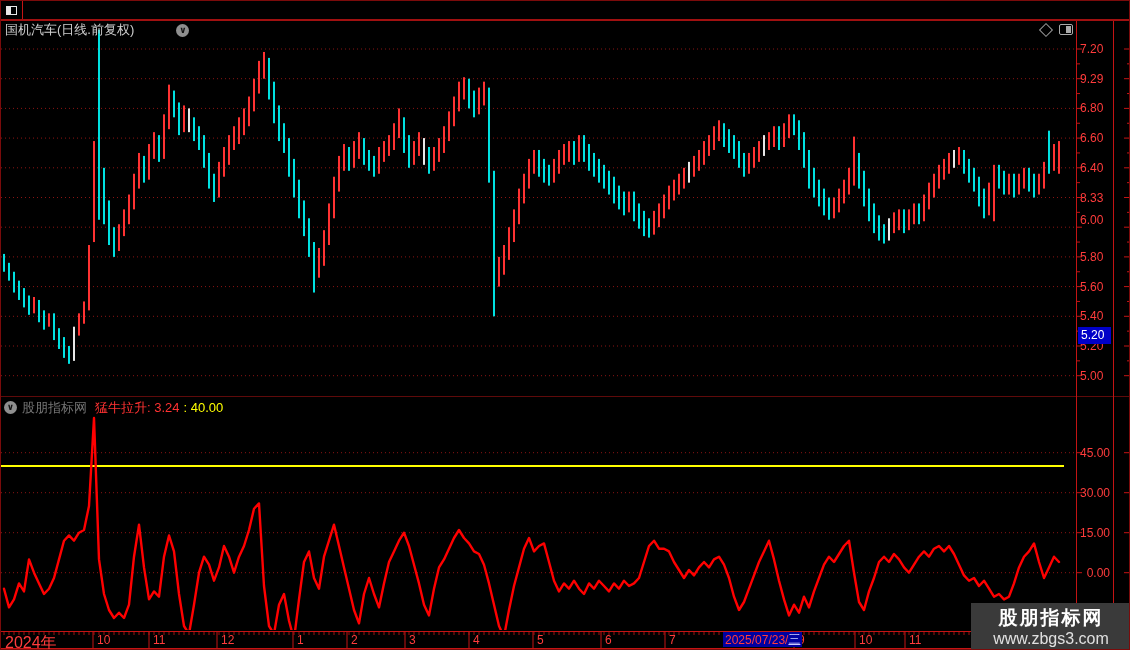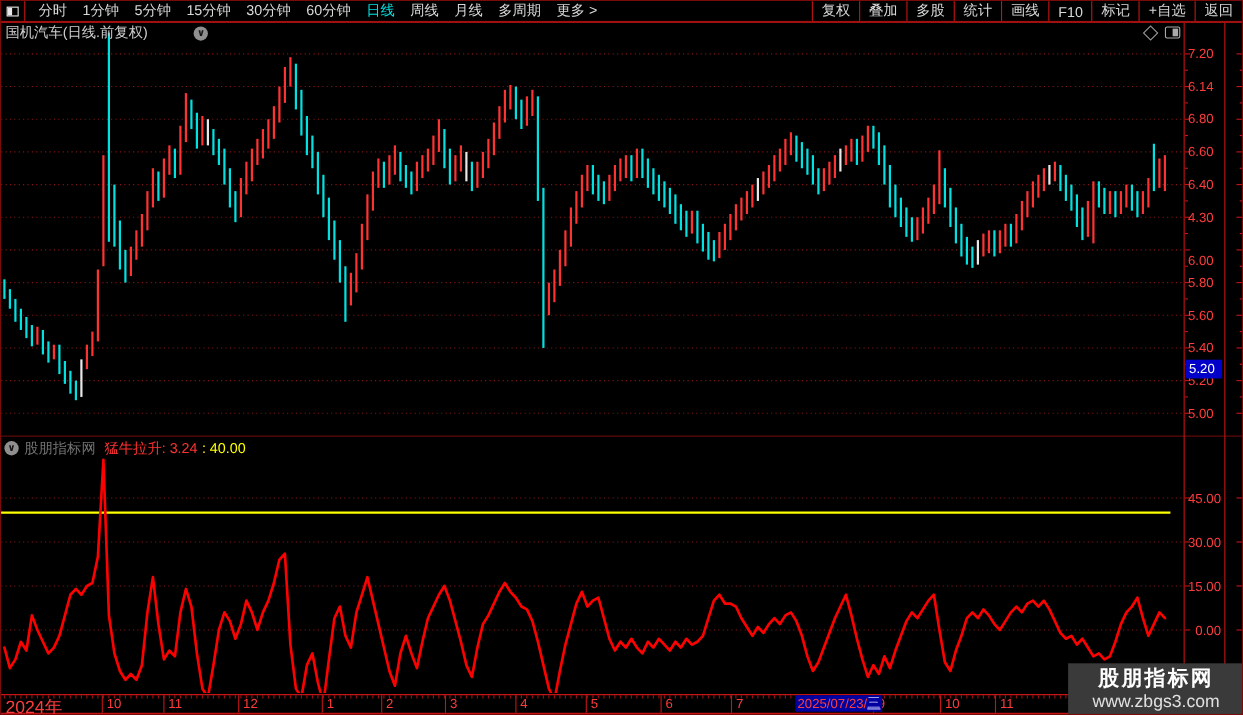--- a/index.html
+++ b/index.html
@@ -577,70 +577,46 @@
     <line x1="854" y1="631" x2="854" y2="647" stroke="#c41414"></line>
     <line x1="904" y1="631" x2="904" y2="647" stroke="#c41414"></line>
   </svg>
 <div class="region" style="top:20px;height:374px;"></div>
 <div class="region" style="top:396px;height:234px;"></div>
 
 <div id="toolbar">
   <div id="tb-left-iconbox">
     <span class="wicon1"></span>
   </div>
-  <div id="periods">
-      <span class="period">分时</span>
-      <span class="period">1分钟</span>
-      <span class="period">5分钟</span>
-      <span class="period">15分钟</span>
-      <span class="period">30分钟</span>
-      <span class="period">60分钟</span>
-      <span class="period active">日线</span>
-      <span class="period">周线</span>
-      <span class="period">月线</span>
-      <span class="period">多周期</span>
-      <span class="period">更多 &gt;</span>
-    </div>
-  <div id="rbuttons">
-      <span class="rbtn">复权</span>
-      <span class="rbtn">叠加</span>
-      <span class="rbtn">多股</span>
-      <span class="rbtn">统计</span>
-      <span class="rbtn">画线</span>
-      <span class="rbtn">F10</span>
-      <span class="rbtn">标记</span>
-      <span class="rbtn">+自选</span>
-      <span class="rbtn">返回</span>
-    </div>
 </div>
 
 <div id="title-row">
   <span id="chart-title">国机汽车(日线.前复权)</span>
   <span class="chev-circle">∨</span>
 </div>
 <div id="row2-icons">
   <span class="diamond"></span>
   <span class="wicon2"></span>
 </div>
 
 <div id="ind-header">
   <span class="chev-circle" style="margin-left:0;">∨</span>
   <span id="ind-source">股朋指标网</span>
   <span id="ind-name">猛牛拉升: 3.24</span>
   <span id="ind-threshold">: 40.00</span>
 </div>
 
 <div id="price-labels">
     <div class="plabel" style="top: 41px;">7.20</div>
-    <div class="plabel" style="top: 70.7px;">6.14</div>
+    <div class="plabel" style="top: 70.7px;">9.29</div>
     <div class="plabel" style="top: 100.4px;">6.80</div>
     <div class="plabel" style="top: 130.1px;">6.60</div>
     <div class="plabel" style="top: 159.8px;">6.40</div>
-    <div class="plabel" style="top: 189.5px;">4.30</div>
-    <div class="plabel" style="top: 229px;">6.00</div>
+    <div class="plabel" style="top: 189.5px;">8.33</div>
+    <div class="plabel" style="top: 212px;">6.00</div>
     <div class="plabel" style="top: 248.9px;">5.80</div>
     <div class="plabel" style="top: 278.6px;">5.60</div>
     <div class="plabel" style="top: 308.3px;">5.40</div>
     <div class="plabel" style="top: 338px;">5.20</div>
     <div class="plabel" style="top: 367.7px;">5.00</div>
   </div>
 <div id="ind-labels">
     <div class="ilabel" style="top: 444.699px;">45.00</div>
     <div class="ilabel" style="top: 484.699px;">30.00</div>
     <div class="ilabel" style="top: 524.699px;">15.00</div>

